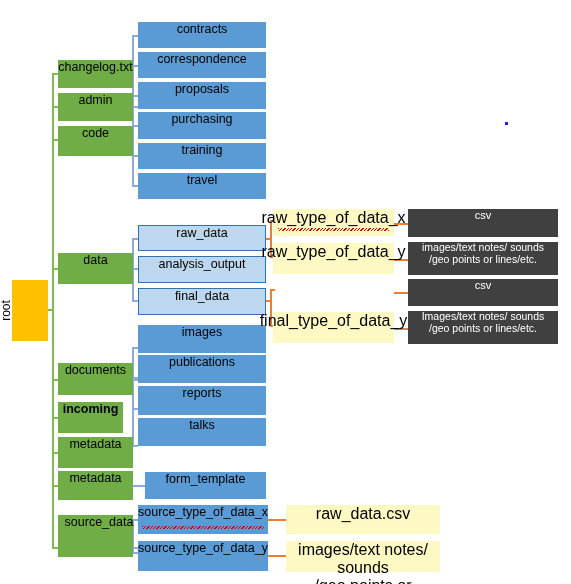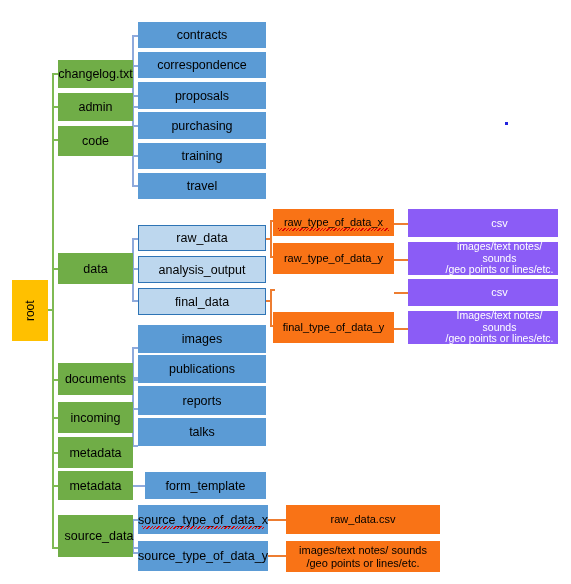--- a/index.html
+++ b/index.html
@@ -15,21 +15,20 @@
     position: relative;
     width: 571px;
     height: 584px;
     background: #ffffff;
     overflow: hidden;
   }
   .node {
     position: absolute;
     box-sizing: border-box;
     display: flex;
-    align-items: center;
     justify-content: center;
     text-align: center;
     color: #000000;
     line-height: 1.12;
     padding: 0 2px;
     white-space: pre-line;
   }
   
   .n-root {
     background: #FFC000;
@@ -47,28 +46,27 @@
   .n-blue {
     background: #5B9BD5;
     font-size: 12.5px;
   }
   .n-lightblue {
     background: #BDD7EE;
     border: 1.5px solid #2E74B5;
     font-size: 12.5px;
   }
   .n-orange {
-    background: #f97316;
-    font-size: 11px;
+    background: #fef9c3;
+    font-size: 16px;
   }
   .n-darkblue {
-    background: #8b5cf6;
+    background: #404040;
     color: #ffffff;
     font-size: 11px;
-    padding-left: 35px;
   }
   .n-darkblue.small {
     font-size: 10.5px;
   }
   
   .conn {
     position: absolute;
   }
   .c-green  { background: #7FBA53; }
   .c-blue   { background: #8FAADC; }
@@ -154,21 +152,21 @@
 
   <div class="node n-root" style="left:12px; top:280px; width:36px; height:61px;">
     <span class="vtext">root</span>
   </div>
 
   <div class="node n-green" style="left:58px; top:60px;  width:75px; height:28px;"><span>changelog.txt</span></div>
   <div class="node n-green" style="left:58px; top:93px;  width:75px; height:28px;"><span>admin</span></div>
   <div class="node n-green" style="left:58px; top:126px; width:75px; height:30px;"><span>code</span></div>
   <div class="node n-green" style="left:58px; top:253px; width:75px; height:31px;"><span>data</span></div>
   <div class="node n-green" style="left:58px; top:363px; width:75px; height:32px;"><span>documents</span></div>
-  <div class="node n-green" style="left:58px; top:402px; width:75px; height:31px;"><span>incoming</span></div>
+  <div class="node n-green" style="left:58px; top:402px; width:65px; height:31px;font-weight:bold;"><span>incoming</span></div>
   <div class="node n-green" style="left:58px; top:437px; width:75px; height:31px;"><span>metadata</span></div>
   <div class="node n-green" style="left:58px; top:471px; width:75px; height:29px;"><span>metadata</span></div>
   <div class="node n-green" style="left:58px; top:515px; width:75px; height:42px;padding-left:9px;"><span>source_data</span></div>
 
   <div class="node n-blue" style="left:138px; top:22px;  width:128px; height:26px;"><span>contracts</span></div>
   <div class="node n-blue" style="left:138px; top:52px;  width:128px; height:26px;"><span>correspondence</span></div>
   <div class="node n-blue" style="left:138px; top:82px;  width:128px; height:27px;"><span>proposals</span></div>
   <div class="node n-blue" style="left:138px; top:112px; width:128px; height:27px;"><span>purchasing</span></div>
   <div class="node n-blue" style="left:138px; top:143px; width:128px; height:26px;"><span>training</span></div>
   <div class="node n-blue" style="left:138px; top:173px; width:128px; height:26px;"><span>travel</span></div>

